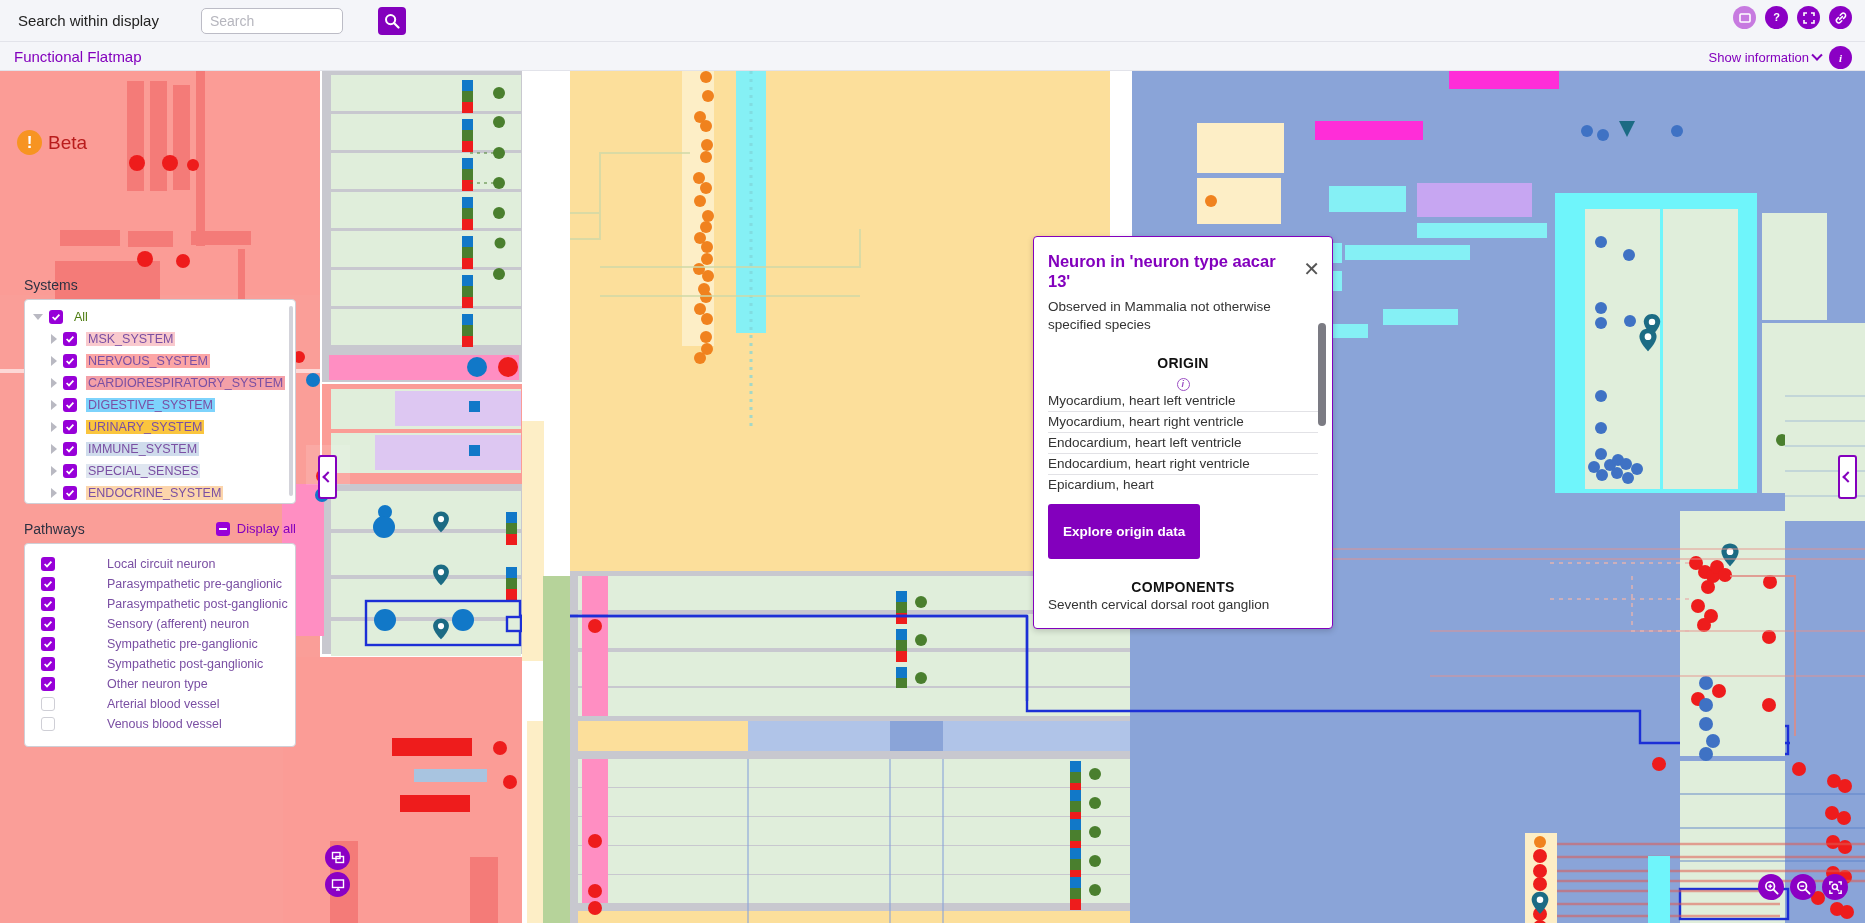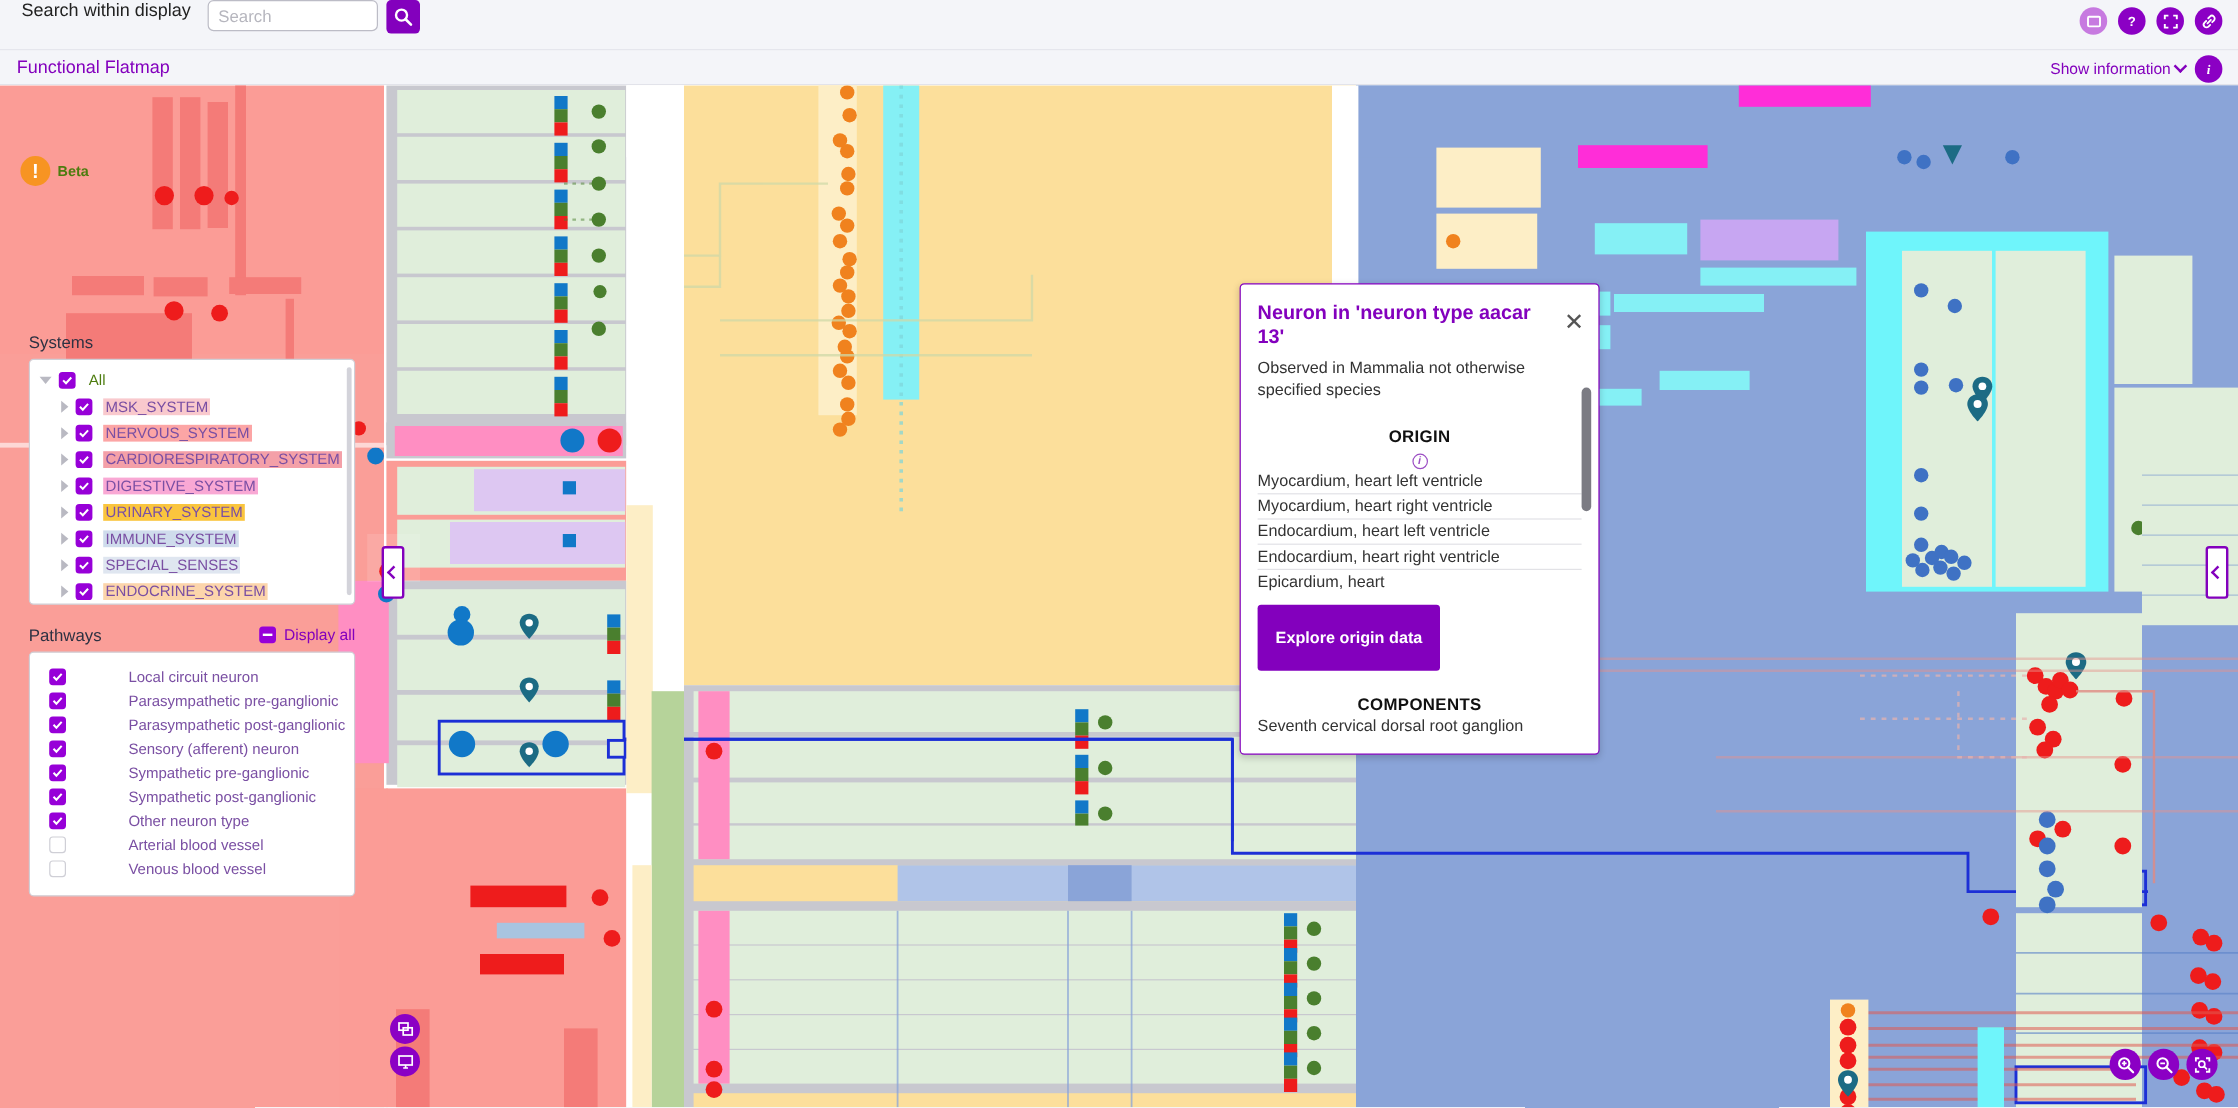--- a/index.html
+++ b/index.html
@@ -8,21 +8,21 @@
     overflow: hidden;
     font-family: "Liberation Sans", sans-serif;
     background: #f4f5f9;
   }
   #root { position: relative; width: 1865px; height: 923px; }
 
   
   .searchbar {
     position: absolute; left: 0; top: 0; width: 1865px; height: 42px;
     background: #f4f5f9; border-bottom: 1px solid #e2e3ea;
-    display: flex; align-items: flex-start;
+    display: flex; align-items: center; gap: 28px;
   }
   .search-label {
     margin-left: 18px; font-size: 15px; color: #222; white-space: nowrap;
   }
   .search-input {
     margin-left: 14px; width: 142px; height: 26px;
     border: 1px solid #bcbcc6; border-radius: 5px; background: #fff;
     font-size: 14px; color: #333; padding: 0 8px;
     font-family: "Liberation Sans", sans-serif;
   }
@@ -126,21 +126,21 @@
   
   .beta {
     position: absolute; left: 17px; top: 130px; display: flex;
     align-items: center; gap: 6px; pointer-events: auto;
   }
   .beta-dot {
     width: 25px; height: 25px; border-radius: 50%; background: #f79422;
     color: #fff; font-size: 17px; font-weight: bold;
     display: flex; align-items: center; justify-content: center;
   }
-  .beta-txt { font-size: 12px; color: #4d7c0f; font-weight: bold; }
+  .beta-txt { font-size: 19px; color: #b91c1c; }
 
   
   .handle {
     position: absolute; width: 19px; height: 44px; background: #fff;
     border: 2px solid #8300bd; border-radius: 3px; cursor: pointer;
     display: flex; align-items: center; justify-content: center;
   }
   .chev-l {
     width: 8px; height: 8px; border-left: 2.5px solid #8300bd;
     border-bottom: 2.5px solid #8300bd; transform: rotate(45deg);
@@ -701,21 +701,21 @@
               </span>
               <span class="tree-label" style="background: rgb(244, 160, 168);">CARDIORESPIRATORY_SYSTEM</span>
             </div>
             <div class="tree-row child">
               <i class="caret-rt"></i>
               <span class="cb">
                 <svg width="10" height="10" viewBox="0 0 10 10">
                   <polyline points="1.6,5 4,7.4 8.4,2.6" fill="none" stroke="#fff" stroke-width="1.7"></polyline>
                 </svg>
               </span>
-              <span class="tree-label" style="background: #f9a8d4;">DIGESTIVE_SYSTEM</span>
+              <span class="tree-label" style="background: #7dd3fc;">DIGESTIVE_SYSTEM</span>
             </div>
             <div class="tree-row child">
               <i class="caret-rt"></i>
               <span class="cb">
                 <svg width="10" height="10" viewBox="0 0 10 10">
                   <polyline points="1.6,5 4,7.4 8.4,2.6" fill="none" stroke="#fff" stroke-width="1.7"></polyline>
                 </svg>
               </span>
               <span class="tree-label" style="background: rgb(250, 197, 62);">URINARY_SYSTEM</span>
             </div>

